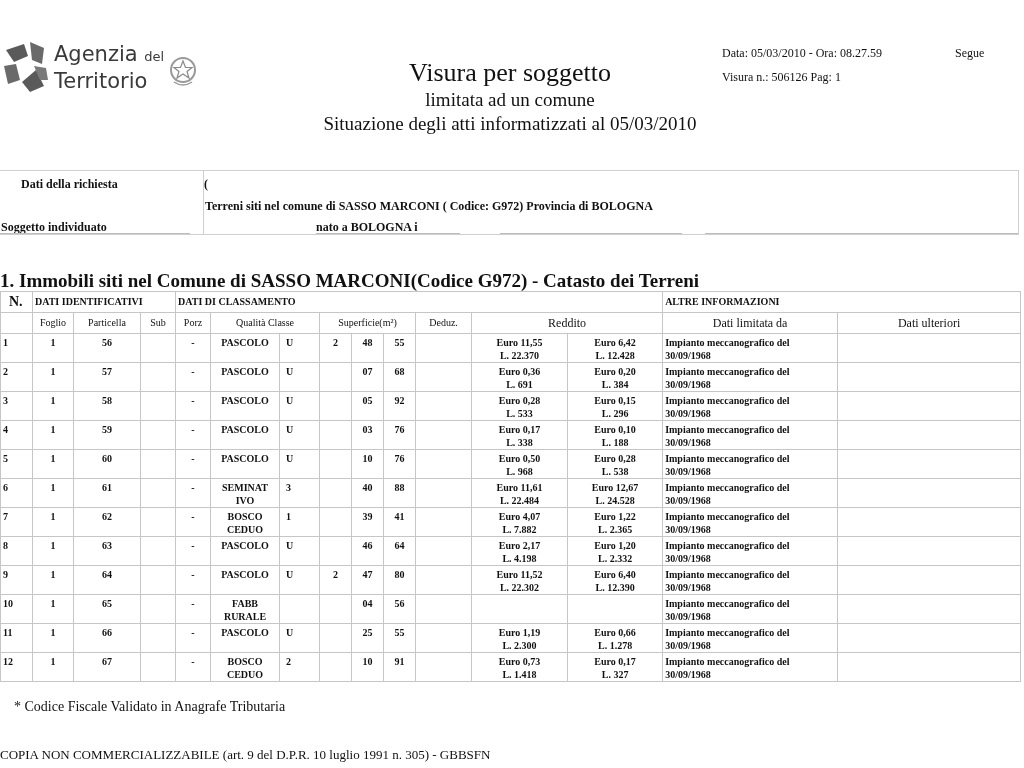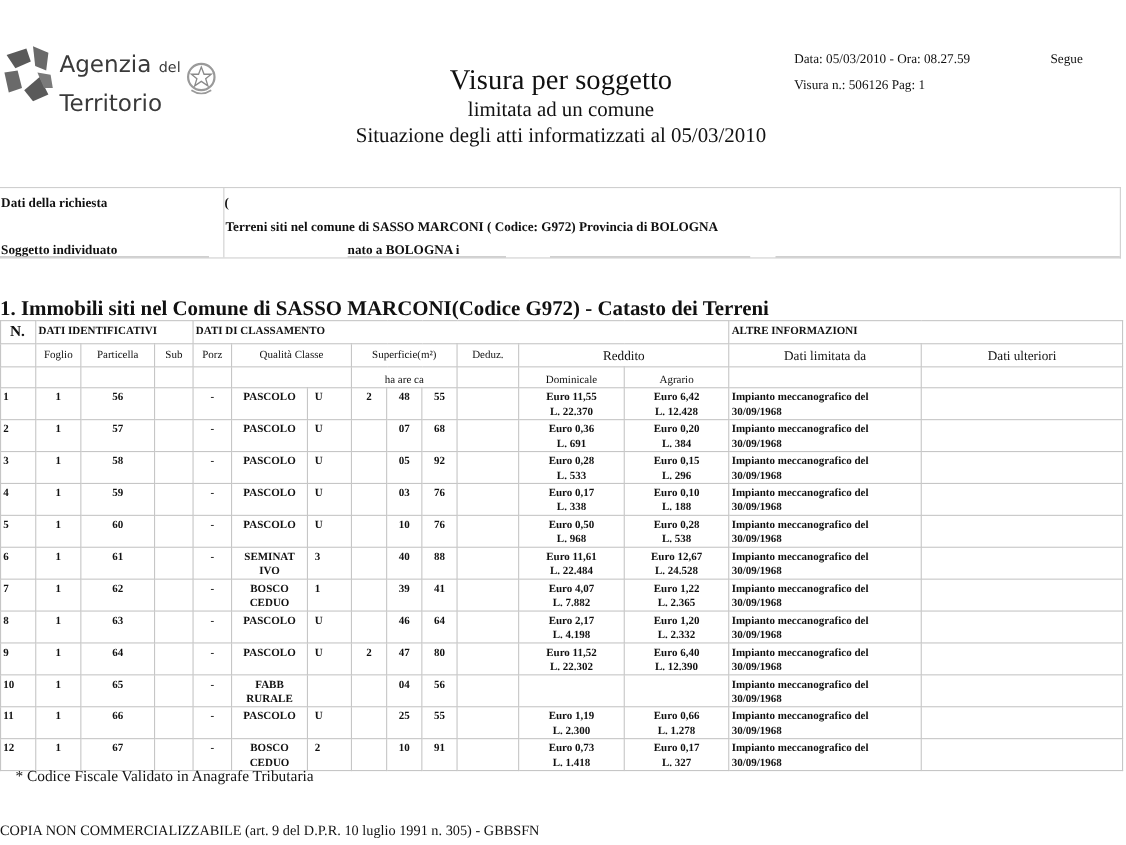--- a/index.html
+++ b/index.html
@@ -2,42 +2,42 @@
 <html><head>
 <meta charset="utf-8">
 <style>
   html, body { margin: 0; padding: 0; background: #ffffff; }
   body { width: 1024px; height: 768px; position: relative; overflow: hidden;
          font-family: "Liberation Serif", "DejaVu Serif", serif; color: #111; }
   .abs { position: absolute; }
 
   
   .logo { left: 2px; top: 40px; width: 200px; height: 60px; }
-  .logo-text { position: absolute; left: 52px; top: 2px; font-family: "DejaVu Sans", "Liberation Sans", sans-serif; color: #3a3a3a; line-height: 32px; }
+  .logo-text { position: absolute; left: 52px; top: 2px; font-family: "DejaVu Sans", "Liberation Sans", sans-serif; color: #3a3a3a; line-height: 24px; }
   .logo-text .l1 { font-size: 21px; }
   .logo-text .l1 small { font-size: 13px; }
   .logo-text .l2 { font-size: 21px; }
   .emblem { position: absolute; left: 166px; top: 14px; width: 30px; height: 34px; }
 
   
   .title { left: 280px; width: 460px; text-align: center; }
   .t1 { top: 58px; font-size: 26px; }
   .t2 { top: 89px; font-size: 19px; }
   .t3 { top: 113px; font-size: 19px; }
 
   .meta { font-size: 12px; }
   .meta1 { left: 722px; top: 46px; }
   .meta2 { left: 722px; top: 70px; }
   .segue { left: 955px; top: 46px; font-size: 12px; }
 
   
   .req-box { left: 0; top: 170px; width: 1018px; height: 63px; border-top: 1px solid #cfcfcf; border-right: 1px solid #cfcfcf; border-bottom: 1px solid #cfcfcf; }
   .req-vline { left: 203px; top: 170px; width: 1px; height: 64px; background: #cfcfcf; }
   .bold12 { font-size: 12px; font-weight: bold; }
-  .req-label1 { left: 1px; top: 177px; }
+  .req-label1 { left: 1px; top: 177px; padding-left: 20px; }
   .req-paren { left: 204px; top: 177px; }
   .req-comune { left: 205px; top: 199px; }
   .req-label2 { left: 1px; top: 220px; }
   .req-nato { left: 316px; top: 220px; }
   .uline { height: 1px; background: #bdbdbd; }
   .u1 { left: 0; top: 233px; width: 190px; }
   .u2 { left: 316px; top: 233px; width: 144px; }
   .u3 { left: 500px; top: 233px; width: 182px; }
   .u4 { left: 705px; top: 233px; width: 313px; }
 
@@ -135,34 +135,20 @@
     <td>Particella</td>
     <td>Sub</td>
     <td>Porz</td>
     <td colspan="2">Qualità Classe</td>
     <td colspan="3">Superficie(m²)</td>
     <td>Deduz.</td>
     <td colspan="2" class="reddito">Reddito</td>
     <td class="big">Dati limitata da</td>
     <td class="big">Dati ulteriori</td>
   </tr>
-  <tr class="h3">
-    <td></td>
-        <td></td>
-        <td></td>
-        <td></td>
-        <td></td>
-    <td colspan="2"></td>
-    <td colspan="3">ha are ca</td>
-    <td></td>
-    <td>Dominicale</td>
-    <td>Agrario</td>
-    <td></td>
-        <td></td>
-  </tr>
   </tbody>
     <tbody id="rows">
   <tr class="row">
     <td class="l">1</td>
     <td class="c">1</td>
     <td class="c">56</td>
     <td class="c"></td>
     <td class="c">-</td>
     <td class="c wrap">PASCOLO</td>
     <td class="l" style="padding-left:6px">U</td>

